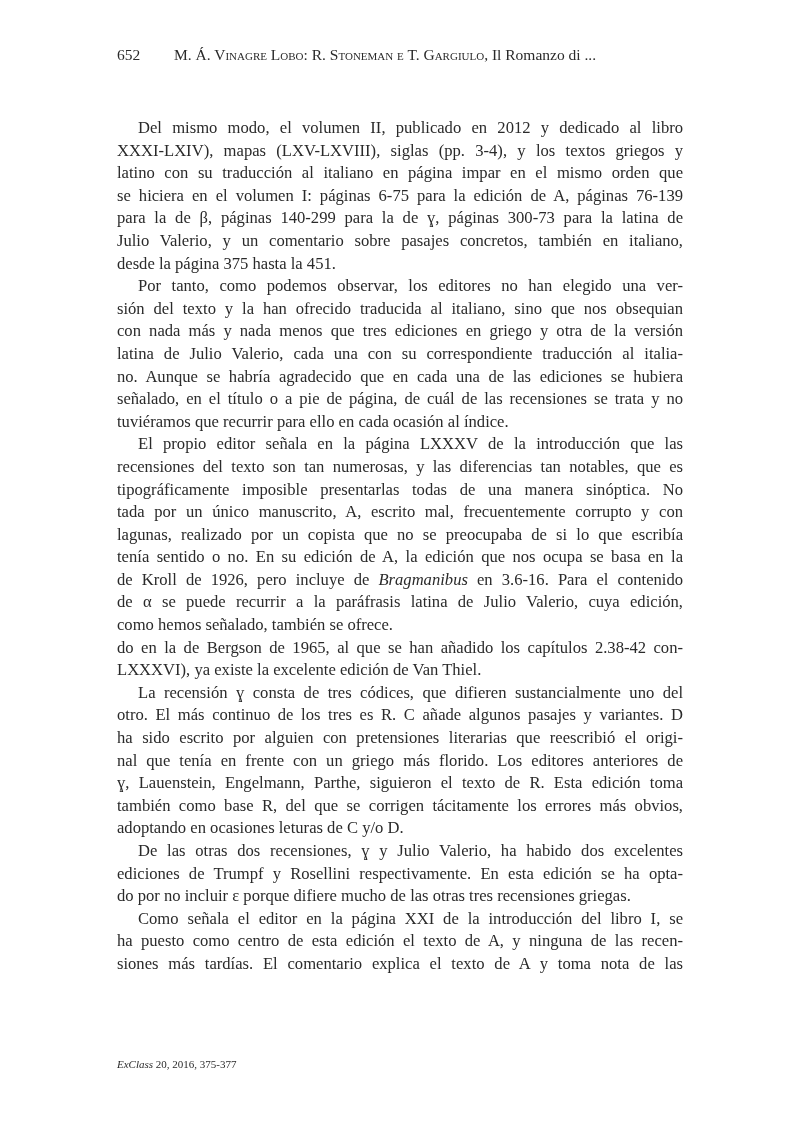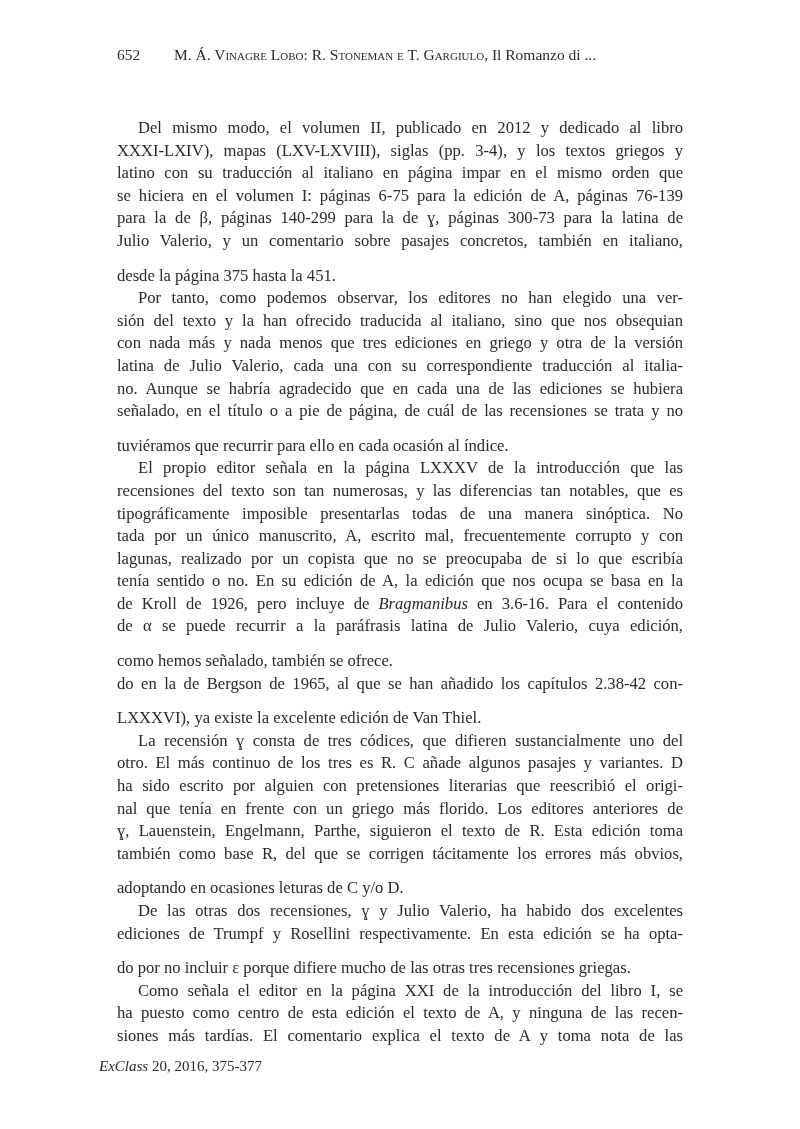--- a/index.html
+++ b/index.html
@@ -4,23 +4,23 @@
 <style>
   html, body { margin: 0; padding: 0; background: #ffffff; }
   body { width: 800px; height: 1129px; position: relative; overflow: hidden;
          font-family: "Liberation Serif", "DejaVu Serif", serif; color: #2a2a2a; }
   .header { position: absolute; top: 46px; left: 117px; font-size: 15.5px; white-space: nowrap; }
   .header .pagenum { display: inline-block; width: 57px; }
   .sc { font-variant: small-caps; margin-top: 32px; }
   .body { position: absolute; top: 117px; left: 117px; width: 566px; }
   .line { height: 22.6px; font-size: 16.6px; line-height: 22.6px; white-space: nowrap;
           text-align: justify; text-align-last: justify; }
-  .line.last { text-align-last: left; margin-top: 12px; }
+  .line.last { text-align-last: left; }
   .line.indent { padding-left: 21px; }
-  .footer { position: absolute; top: 1058px; left: 99px; font-size: 15px; white-space: nowrap; text-align: center; }
+  .footer { position: absolute; top: 1058px; left: 117px; font-size: 11px; white-space: nowrap; text-align: center; }
   .footer i { font-style: italic; }
 </style>
 </head>
 <body>
 
 <div class="header">
   <span class="pagenum">652</span><span class="sc">M. Á. Vinagre Lobo</span><span>: </span><span class="sc">R. Stoneman e T. Gargiulo</span><span>, Il Romanzo di ...</span>
 </div>
 
 <div class="body" id="body">

